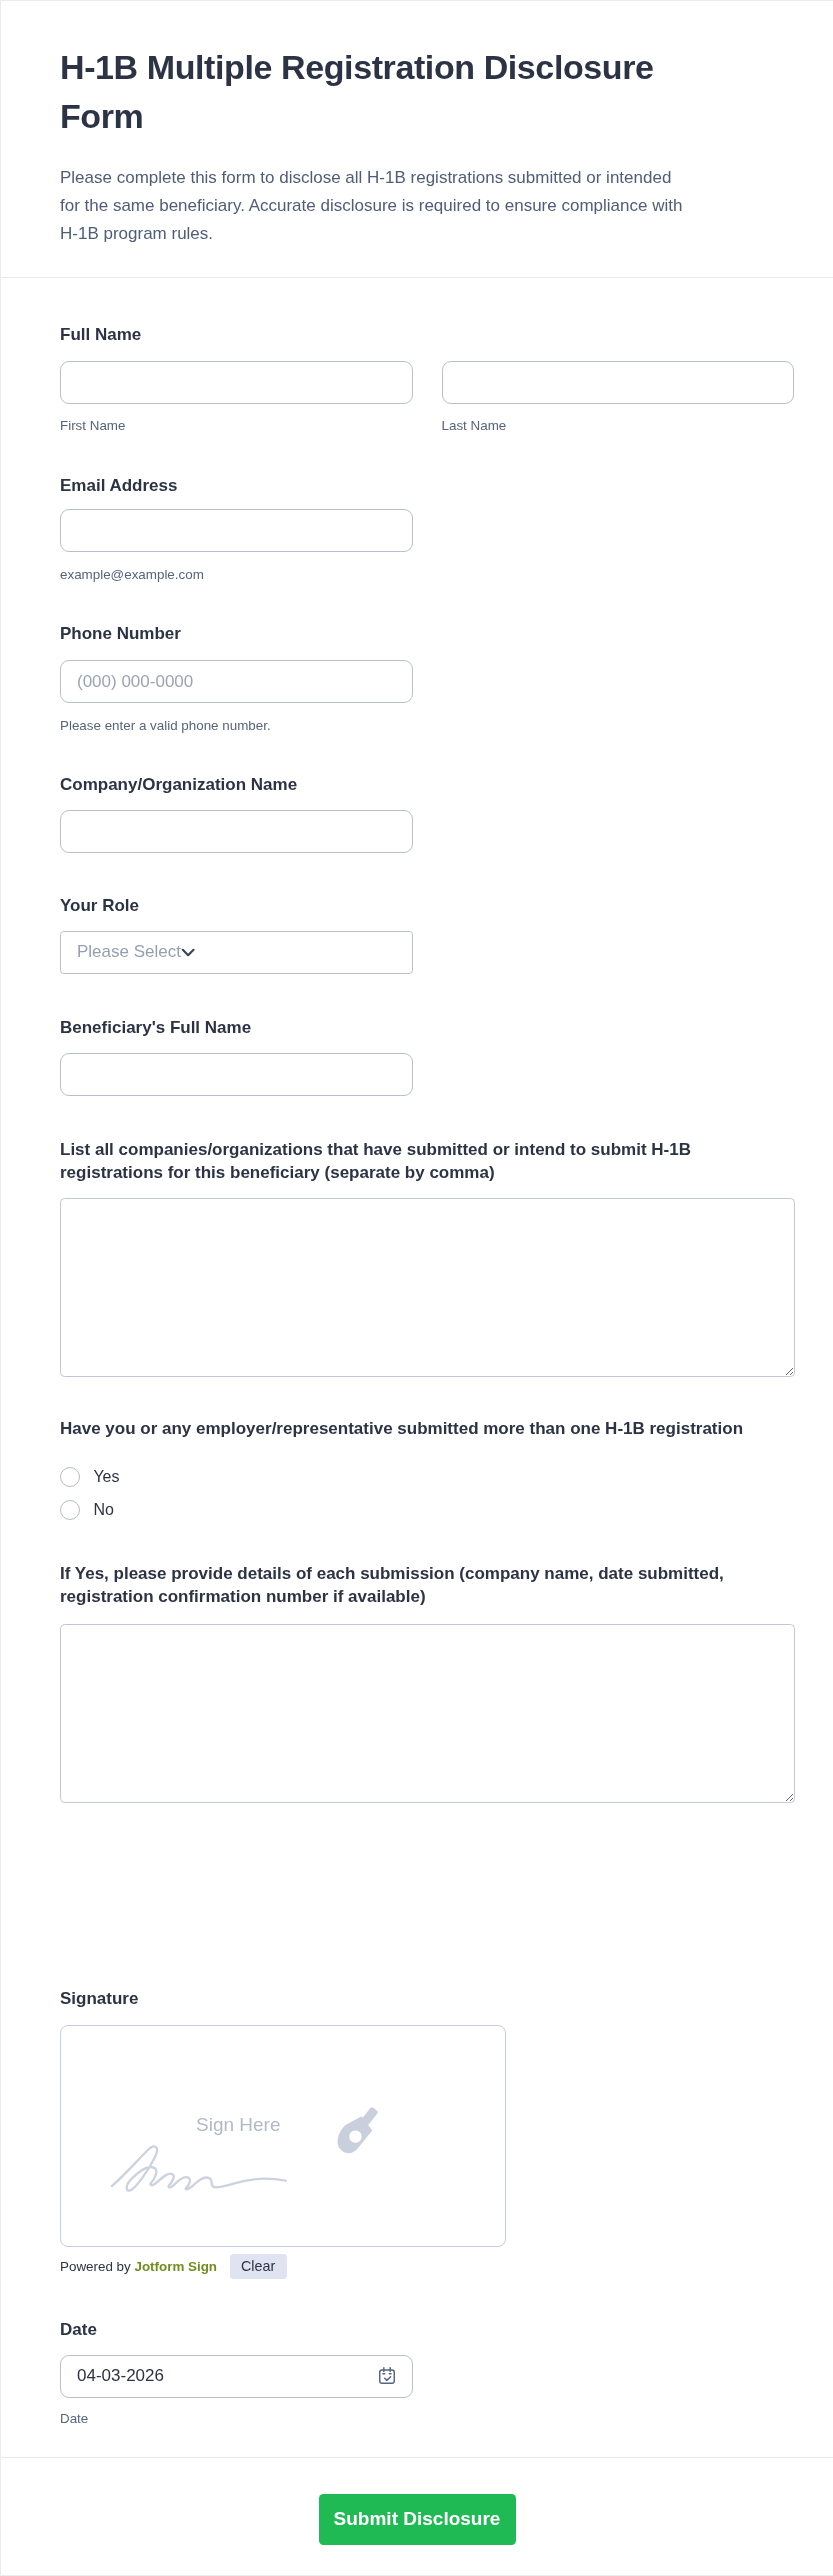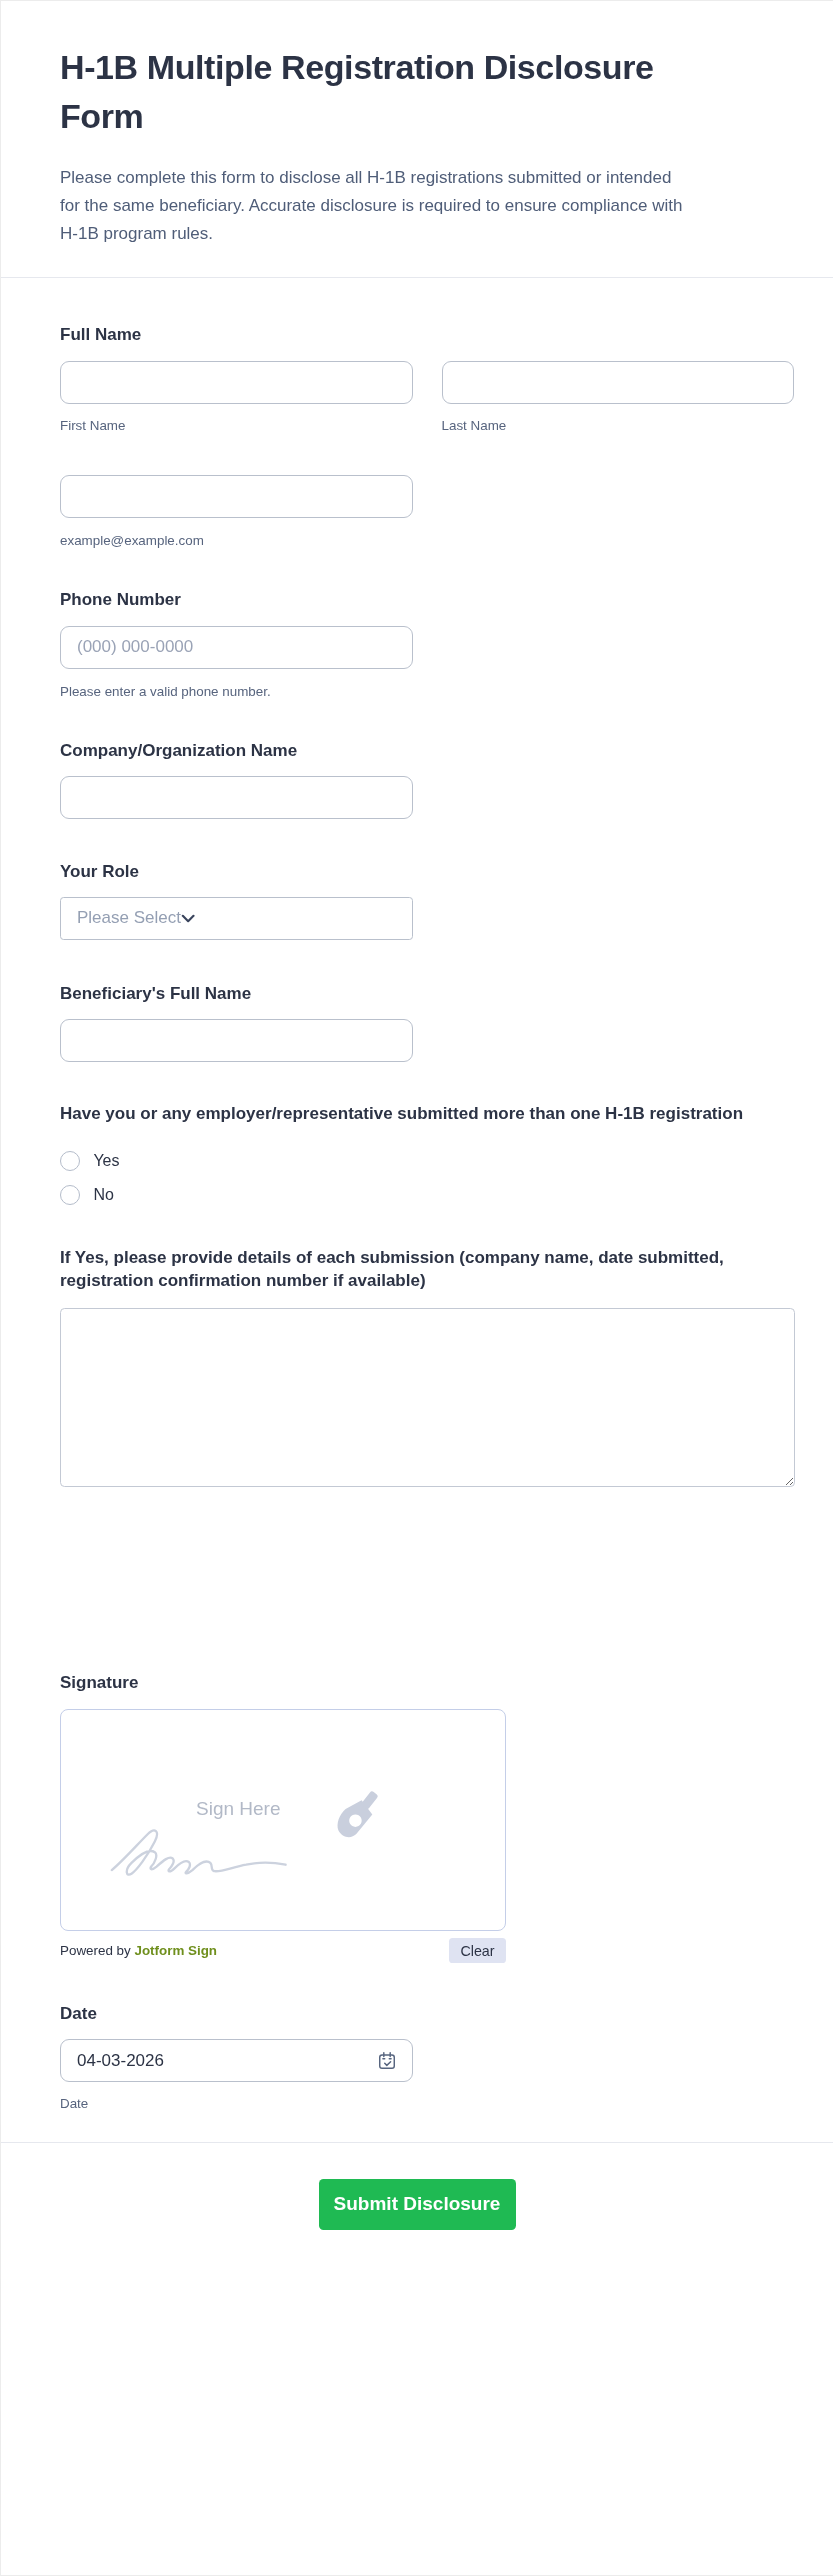--- a/index.html
+++ b/index.html
@@ -80,21 +80,21 @@
     box-sizing:border-box;margin-top:15.2px;width:446px;height:222px;
     border:0.9px solid #c4cee8;border-radius:8px;background:#fff;position:relative;cursor:crosshair;
   }
   .sign-here{
     position:absolute;left:135px;top:88px;
     font-size:19px;color:#b2b9c7;
   }
   .squiggle{position:absolute;left:49px;top:108px;}
   .pen{position:absolute;left:265px;top:81px;}
   .sig-footer{
-    width:446px;margin-top:7.2px;display:flex;justify-content:space-between;align-items:center;
+    width:446px;margin-top:7.2px;display:flex;justify-content:flex-start;align-items:center;
   }
   .powered{font-size:13.4px;color:#2c3345;white-space:nowrap;}
   .powered .brand{color:var(--brand-green,#6f8f1d);font-weight:700;}
   .clear-btn{
     margin-left:12.6px;width:57px;height:25px;border:none;border-radius:3.6px;
     background:var(--clear-bg,#dfe3f2);color:#2c3345;font-family:"Liberation Sans",sans-serif;
     font-size:14.3px;cursor:pointer;
   }
   
   .f-date{margin-top:40px;}
@@ -135,20 +135,21 @@
       <input class="tinput" type="text" style="">
       <input class="tinput" type="text" style="">
     </div>
     <div class="row2 subrow">
       <span class="cell sublabel">First Name</span>
       <span class="cell sublabel">Last Name</span>
     </div>
   </section>
 
   <section class="field f-email">
+    <label class="flabel">Email Address</label>
     <input class="tinput" type="text" style="">
     <span class="sublabel">example@example.com</span>
   </section>
 
   <section class="field f-phone">
     <label class="flabel">Phone Number</label>
     <input class="tinput" type="text" placeholder="(000) 000-0000" style="">
     <span class="sublabel">Please enter a valid phone number.</span>
   </section>
 
@@ -165,20 +166,27 @@
         <path d="M2 2 L8 8 L14 2" fill="none" stroke="#39445c" stroke-width="2.4" stroke-linecap="round" stroke-linejoin="round"></path>
       </svg>
     </div>
   </section>
 
   <section class="field f-beneficiary">
     <label class="flabel">Beneficiary's Full Name</label>
     <input class="tinput" type="text" style="">
   </section>
 
+  <section class="field f-list">
+    <div class="flabel">
+      <span class="lline">List all companies/organizations that have submitted or intend to submit H-1B</span>
+      <span class="lline">registrations for this beneficiary (separate by comma)</span>
+    </div>
+    <textarea class="tarea" style=""></textarea>
+  </section>
 
   <section class="field f-radio">
     <div class="flabel">
       <span class="lline">Have you or any employer/representative submitted more than one H-1B registration</span>
     </div>
     <div class="radio-group">
       <div class="radio-row">
         <span class="radio-circle"></span>
         <span class="radio-label">Yes</span>
       </div>

